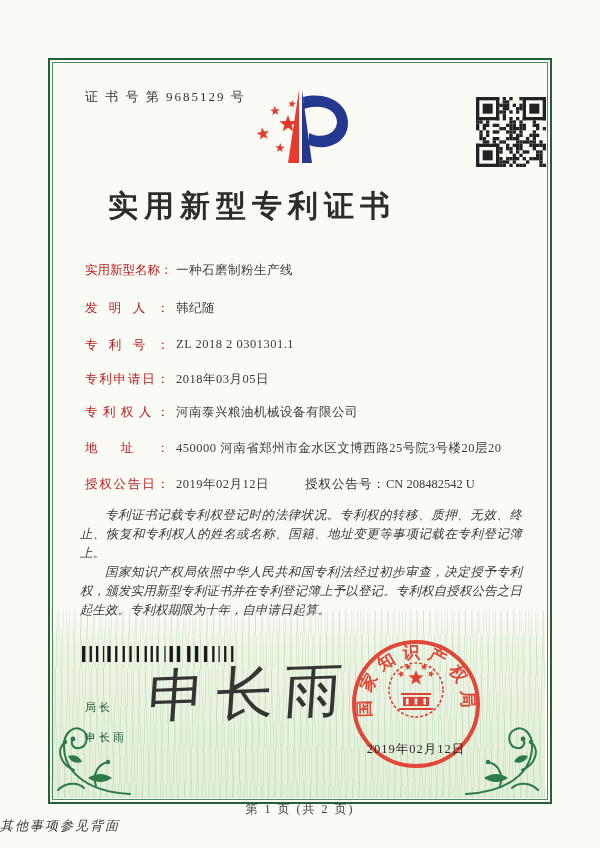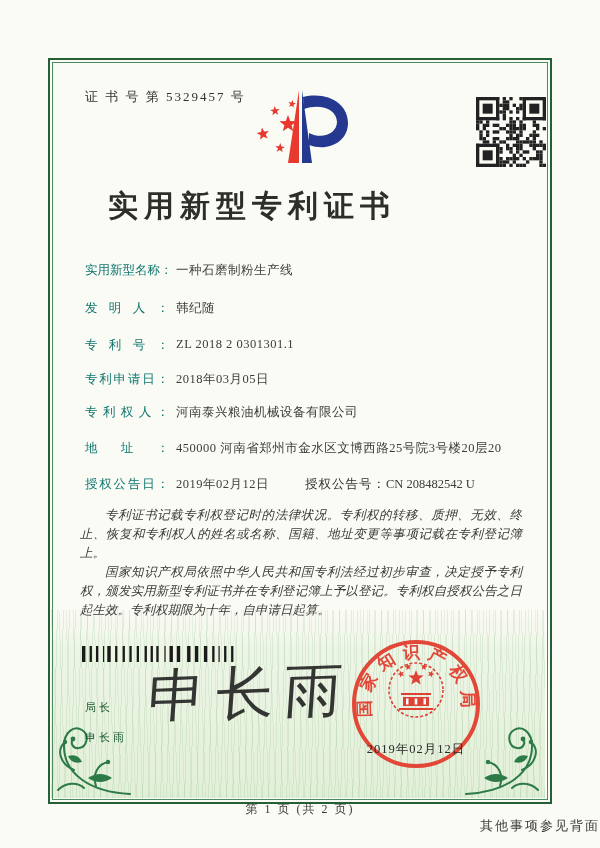--- a/index.html
+++ b/index.html
@@ -21,21 +21,21 @@
   
   .cert-no{left:85px;top:88px;font-size:13px;letter-spacing:2px;color:#33332f;z-index:4;}
   .logo{left:254px;top:84px;z-index:4;}
   .qr{left:476px;top:97px;z-index:4;}
   .title{left:0;top:186px;width:504px;text-align:center;font-size:30px;font-weight:600;
          letter-spacing:6px;color:#2d2d2a;z-index:4;}
 
   
   .row{left:85px;font-size:12.5px;color:#3c3c38;z-index:4;white-space:nowrap;}
   .row .lab{display:inline-block;width:84px;text-align:justify;text-align-last:justify;
-            vertical-align:top;color:#0f766e;}
+            vertical-align:top;color:#b91c1c;}
   .row .val{margin-left:7px;vertical-align:top;letter-spacing:.5px;}
   .row.r1{top:262px}.row.r2{top:300px}.row.r3{top:337px}.row.r4{top:371px}
   .row.r5{top:404px}.row.r6{top:440px}.row.r7{top:476px}
   .row .val2{display:block;margin-left:91px;letter-spacing:.5px;}
   .row2col{left:305px;top:476px;font-size:12.5px;color:#3c3c38;z-index:4;white-space:nowrap;}
   .row2col .lab{letter-spacing:1px;color:#33332f;}
 
   
   .paras{left:80px;top:506px;width:442px;z-index:4;font-size:12.5px;line-height:19px;
          color:#3a3a36;font-style:italic;text-align:justify;}
@@ -47,33 +47,33 @@
   .autograph{left:148px;top:655px;z-index:4;font-size:58px;color:#1c1c1c;letter-spacing:10px;
              transform:rotate(-2deg) skewX(-6deg);opacity:.88;font-weight:500;}
   .seal{left:346px;top:634px;z-index:5;opacity:.93;}
   .seal-date{left:336px;top:741px;width:160px;text-align:center;font-size:12.5px;
              letter-spacing:1px;color:#2a2a28;z-index:6;}
   .flourish{z-index:3;pointer-events:none;}
   .flourish.fl{left:44px;top:698px;}
   .flourish.fr{left:460px;top:698px;transform:scaleX(-1);}
   .page-num{left:0;top:779px;width:600px;text-align:center;font-size:12px;
             letter-spacing:2px;color:#3a3a36;z-index:4;margin-top:22px;}
-  .back-note{left:0;top:817px;width:600px;text-align:right;font-size:13px;
-             letter-spacing:2px;color:#3a3a36;z-index:4;}
+  .back-note{left:0;top:817px;width:600px;text-align:left;font-size:13px;
+             letter-spacing:2px;color:#3a3a36;font-style:italic;z-index:4;}
 </style>
 </head>
 <body>
 
 <div class="abs green-zone"></div>
 
 <div class="abs frame-outer">
   <div class="frame-inner"></div>
 </div>
 
-<div class="abs cert-no">证 书 号 第 5329457 号</div>
+<div class="abs cert-no">证 书 号 第 9685129 号</div>
 
 <svg class="abs logo" width="102" height="86" viewBox="0 0 102 86">
   <g id="logoStars" fill="#e8392e">
       <path d="M38.7,16.1L39.2,18.8L42.0,19.4L39.5,20.8L39.8,23.6L37.7,21.7L35.1,22.8L36.3,20.2L34.5,18.1L37.3,18.5Z"></path>
       <path d="M20.6,22.0L22.1,25.2L25.6,25.0L23.0,27.5L24.3,30.8L21.2,29.1L18.4,31.3L19.1,27.8L16.1,25.9L19.6,25.4Z"></path>
       <path d="M34.0,31.0L36.2,36.9L42.6,37.2L37.6,41.2L39.3,47.3L34.0,43.8L28.7,47.3L30.4,41.2L25.4,37.2L31.8,36.9Z"></path>
       <path d="M7.9,43.6L10.2,47.5L14.7,46.9L11.7,50.4L13.7,54.5L9.5,52.7L6.2,55.8L6.6,51.3L2.6,49.1L7.0,48.1Z"></path>
       <path d="M26.4,59.0L27.4,62.4L30.9,62.9L27.9,64.8L28.6,68.3L25.8,66.1L22.7,67.8L24.0,64.5L21.4,62.0L24.9,62.2Z"></path>
     </g>
   <polygon points="45,6 34,79 45,79" fill="#e8392e"></polygon>

